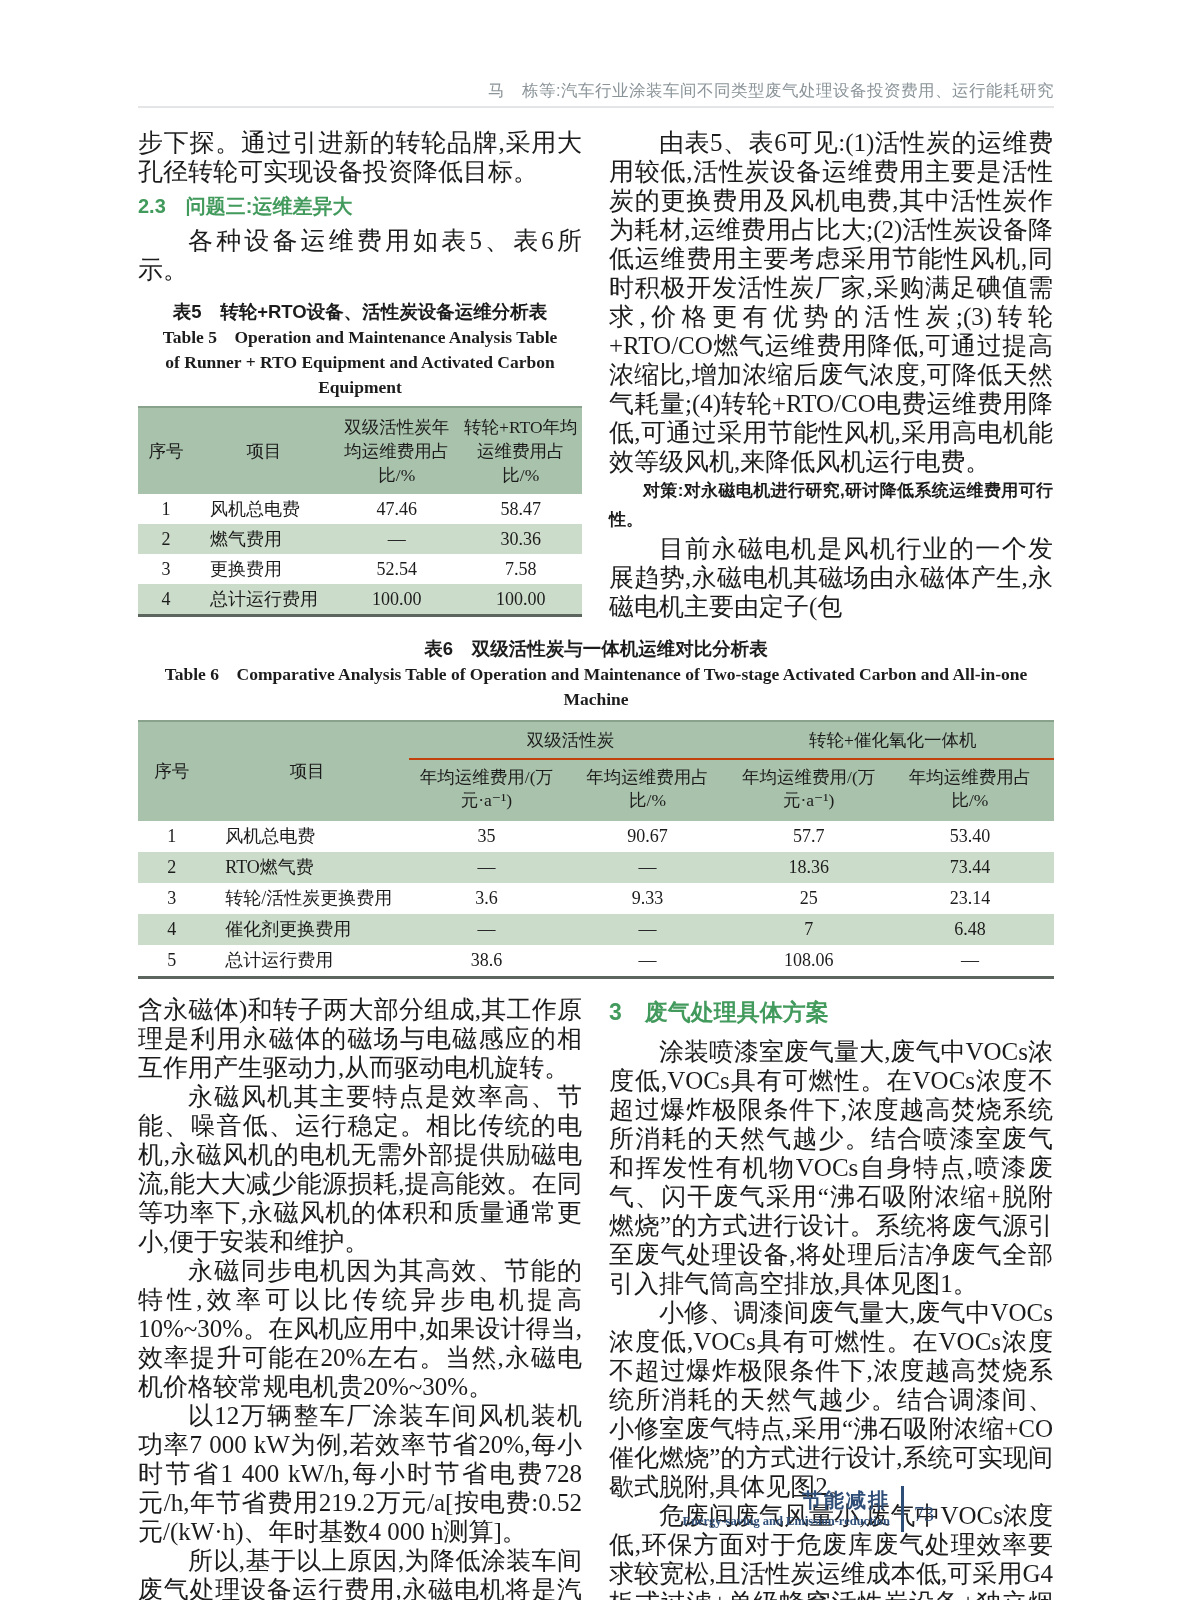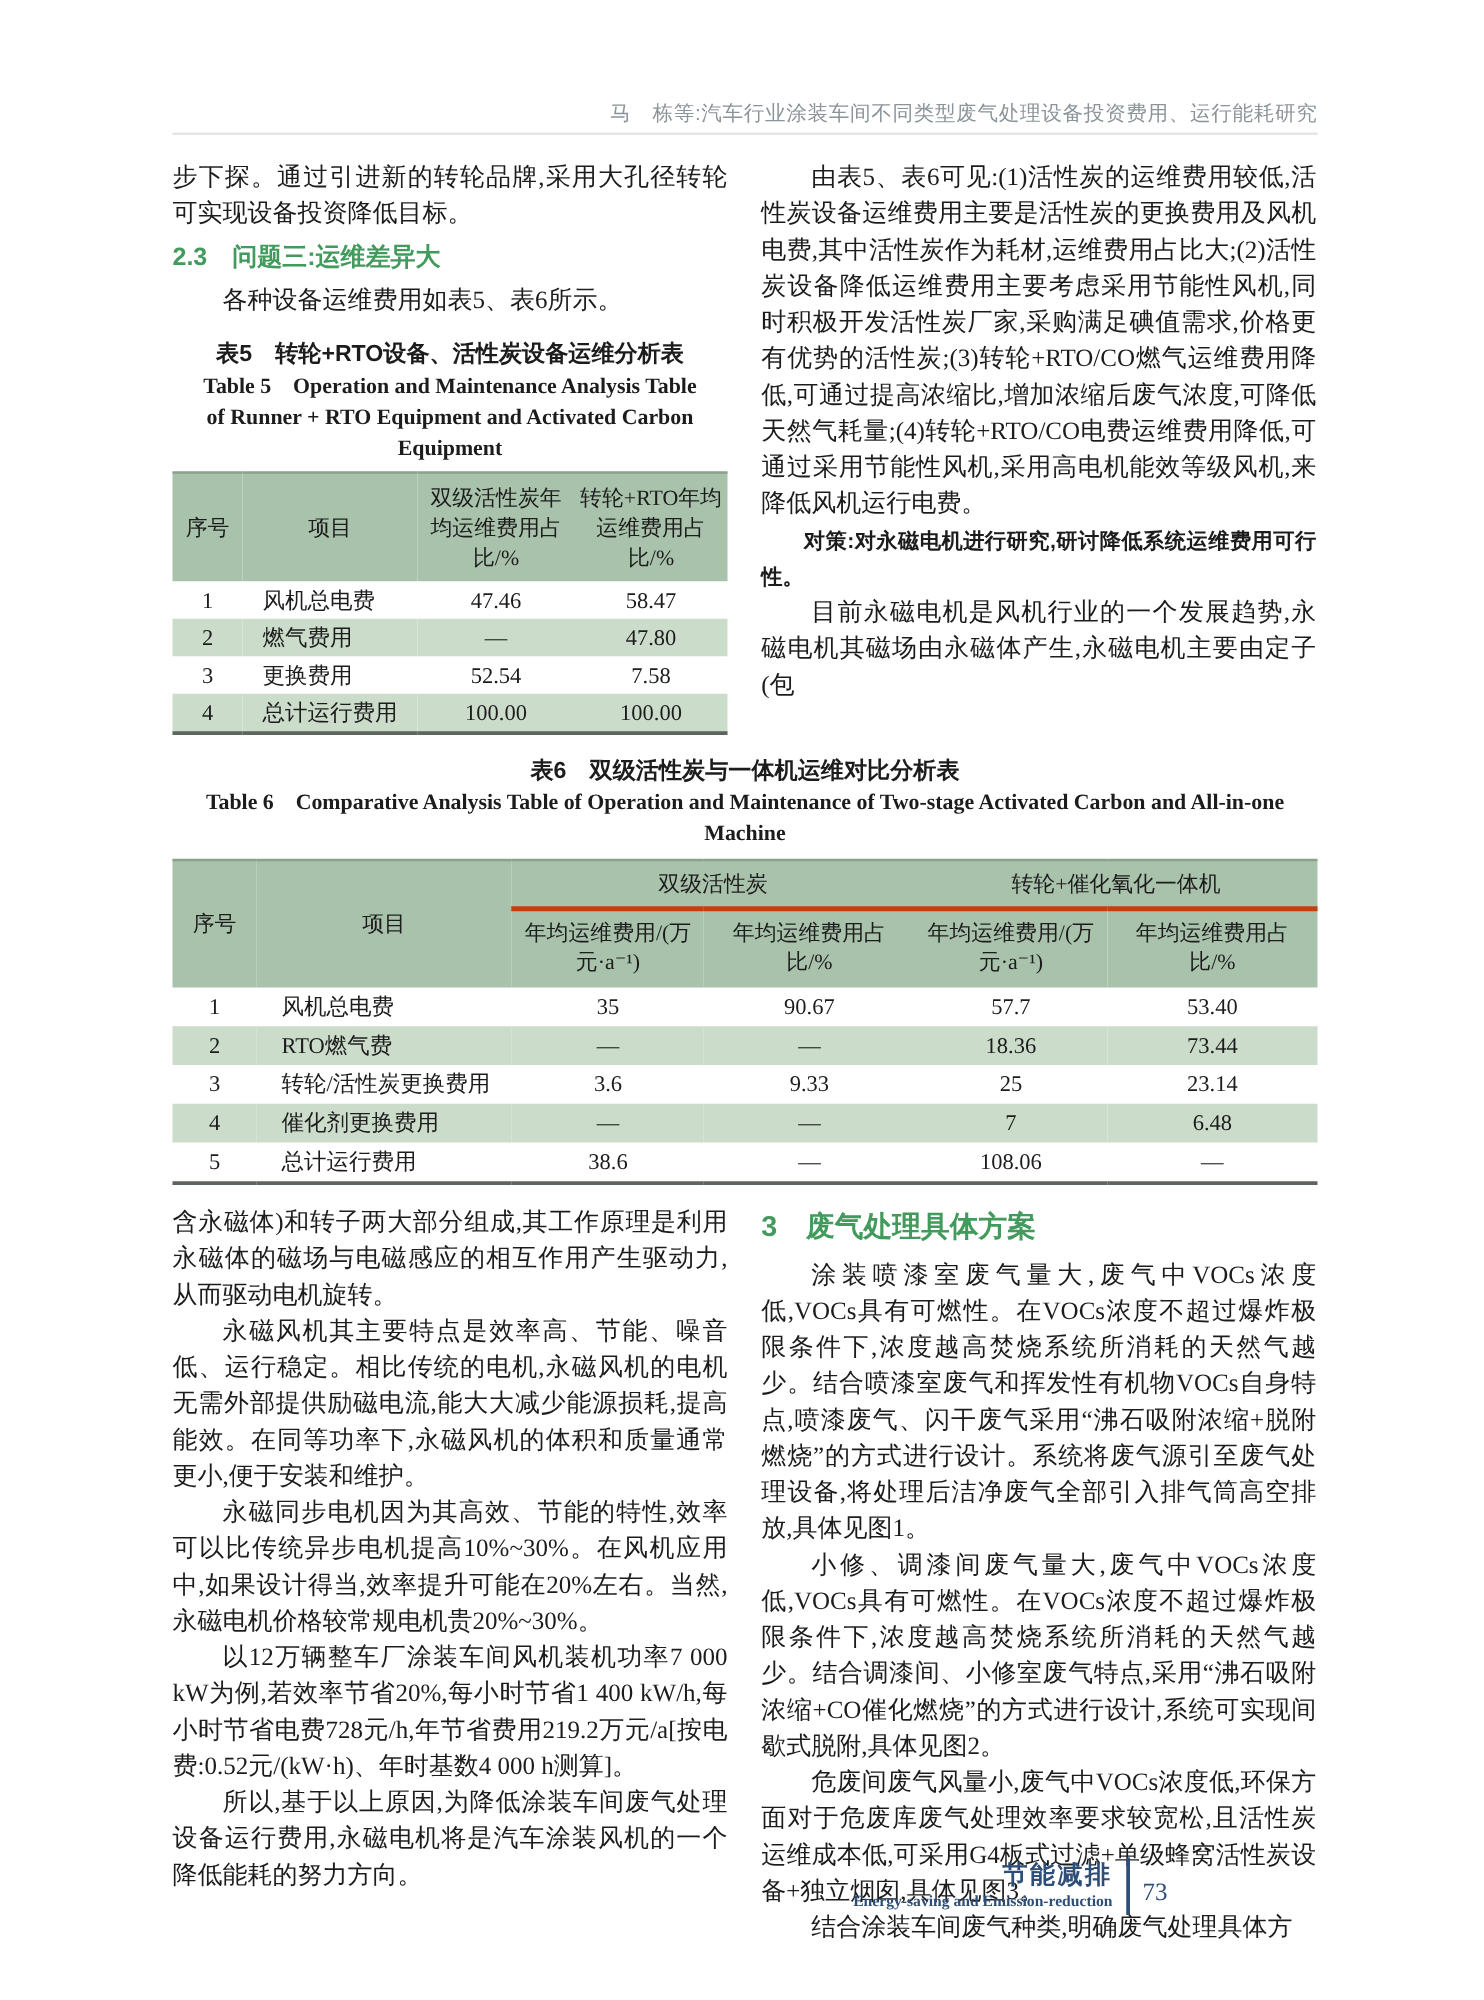--- a/index.html
+++ b/index.html
@@ -14,21 +14,21 @@
     font-size:16.5px; color:#8b9499; letter-spacing:0.5px;
   }
   .head-rule {
     position:absolute; top:106px; left:138px; width:916px;
     border-top:2px solid #e3e5e6;
   }
   .content { position:absolute; top:128px; left:138px; width:916px; }
   .cols { display:flex; gap:27px; align-items:flex-start; }
   .col { width:444px; flex:0 0 444px; }
 
-  p { margin:0; font-size:20px; line-height:29px; text-align:justify; }
+  p { margin:0; font-size:25px; line-height:29px; text-align:justify; }
   .indent { text-indent:2em; }
   .bold-para { font-weight:bold; font-family:"Liberation Sans","DejaVu Sans",sans-serif; font-size:17px; }
 
   .green-h2 {
     margin:7px 0 7px; color:#429a5c; font-family:"Liberation Sans","DejaVu Sans",sans-serif;
     font-weight:bold; font-size:20px; line-height:26px;
   }
   .green-h1 {
     margin:2px 0 10px; color:#429a5c; font-family:"Liberation Sans","DejaVu Sans",sans-serif;
     font-weight:bold; font-size:23px; line-height:30px;
@@ -59,21 +59,21 @@
   .t5 tbody { border-bottom:3px solid #5c665e; }
   .t5 .w-seq { width:52px; } .t5 .w-item { width:136px; }
 
   .t6block { margin-top:14px; }
   .t6 { margin-top:8px; }
   .t6 thead { background:#a9c2ab; }
   .t6 th {
     font-size:17.5px; line-height:23px; text-align:center; vertical-align:middle;
     padding:4px 6px;
   }
-  .t6 th.grp { border-bottom:4px solid #c2410c; padding:7px 6px 6px; }
+  .t6 th.grp { border-bottom:2px solid #c2410c; padding:7px 6px 6px; }
   .t6 tr.subhead th { padding:6px 10px 9px; }
   .t6 thead tr:first-child th { border-top:2px solid #89a28c; }
   .t6 td { font-size:18px; line-height:23px; padding:4px 4px; text-align:center; }
   .t6 td.item { text-align:left; padding-left:20px; }
   .t6 tr.alt { background:#ccdcca; }
   .t6 tbody { border-bottom:3px solid #5c665e; }
   .t6 .w-seq { width:62px; } .t6 .w-item { width:218px; }
   .t6 .w-cost { width:150px; } .t6 .w-pct { width:168px; }
 
   .t6note { margin:8px 0 0 30px; color:#429a5c; font-size:16px; line-height:22px; }
@@ -137,21 +137,21 @@
             <tr>
               <td>1</td>
               <td class="item">风机总电费</td>
               <td>47.46</td>
               <td>58.47</td>
             </tr>
             <tr class="alt">
               <td>2</td>
               <td class="item">燃气费用</td>
               <td>—</td>
-              <td>47.80</td>
+              <td>30.36</td>
             </tr>
             <tr>
               <td>3</td>
               <td class="item">更换费用</td>
               <td>52.54</td>
               <td>7.58</td>
             </tr>
             <tr class="alt">
               <td>4</td>
               <td class="item">总计运行费用</td>

